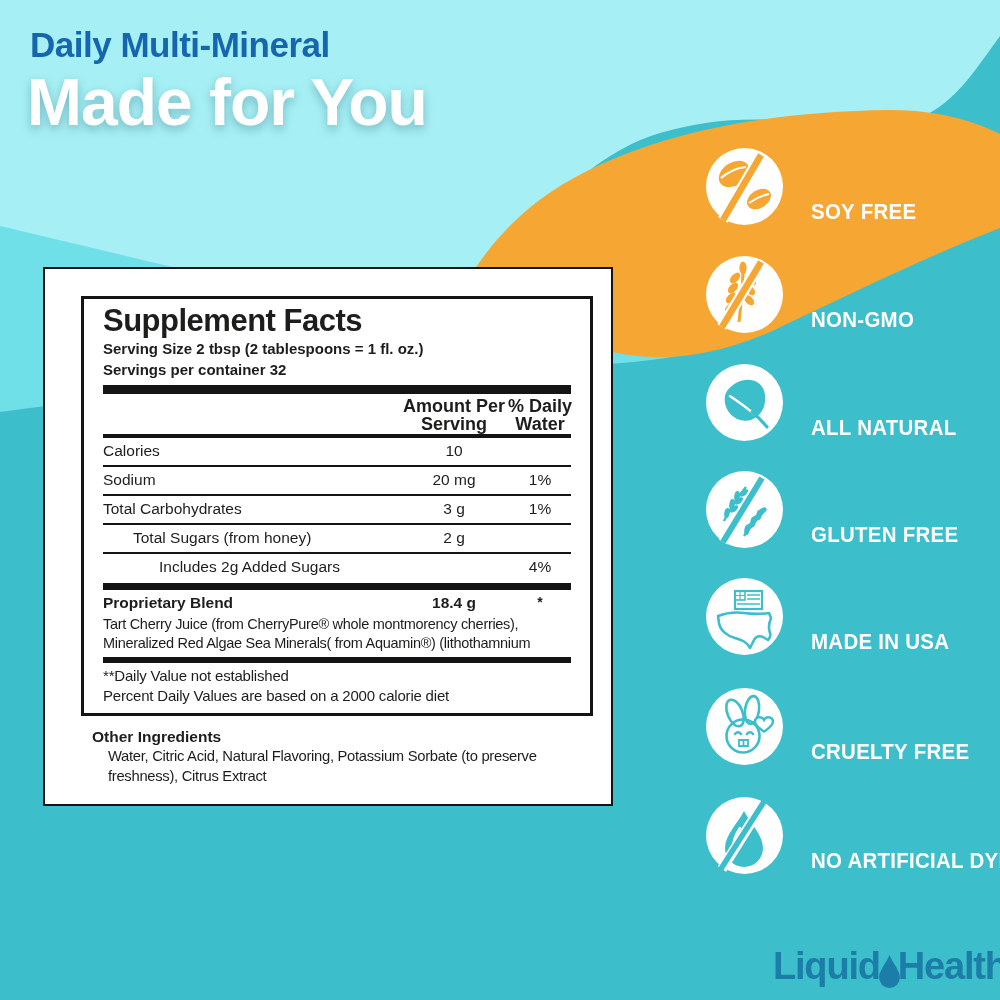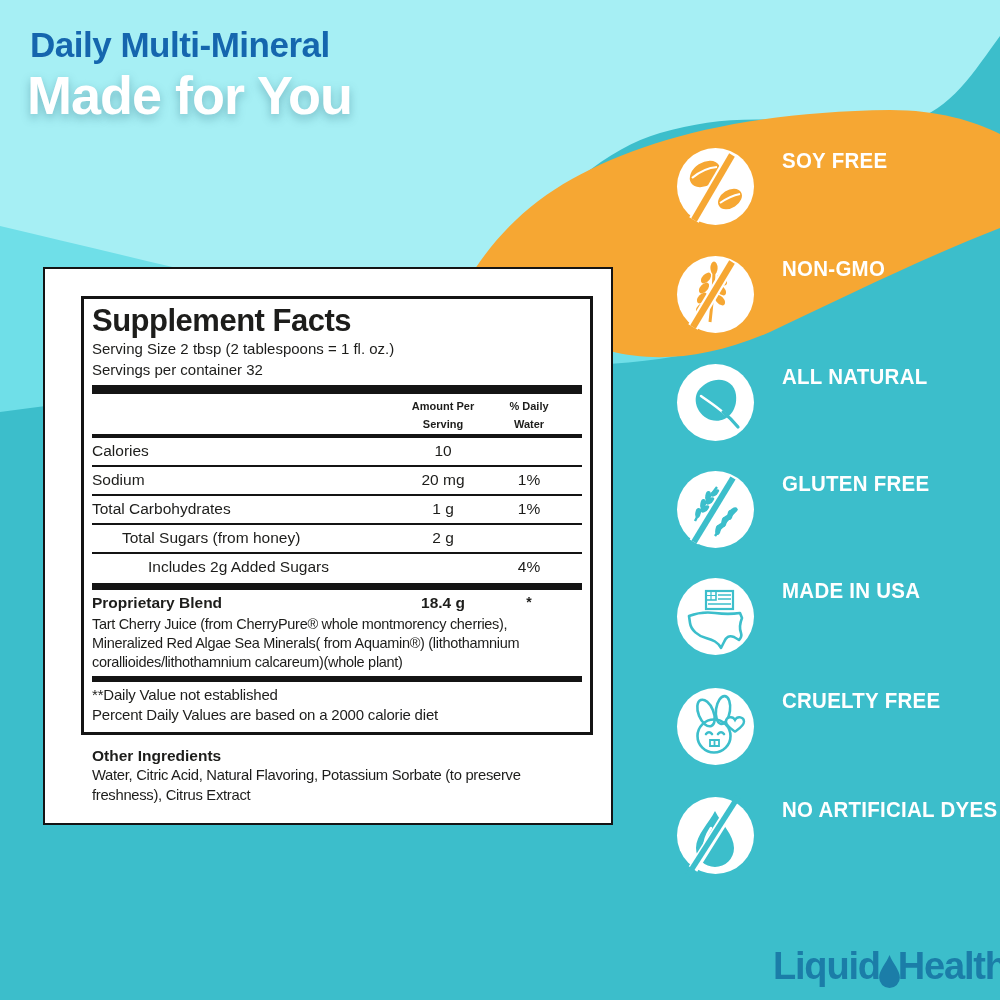--- a/index.html
+++ b/index.html
@@ -6,52 +6,52 @@
     --light-cyan:#A6EFF4; --mid-teal:#6FDFE8; --deep-teal:#3CBECB;
     --orange:#F6A733; --heading-blue:#1566AE; --logo-blue:#1B7DA8; --label-text:#1D1D1B;
   }
   *{box-sizing:border-box;margin:0;padding:0;}
   body{font-family:"Liberation Sans",sans-serif;background:#fff;}
   .canvas{position:relative;width:1000px;height:1000px;overflow:hidden;background:var(--light-cyan);}
   .bg{position:absolute;left:0;top:0;width:1000px;height:1000px;}
 
   
   .eyebrow{position:absolute;left:30px;top:25px;font-size:35px;font-weight:700;color:var(--heading-blue);letter-spacing:-.5px;text-align:center;}
-  .big-title{position:absolute;left:27px;top:64px;font-size:54px;font-weight:700;color:#fff;letter-spacing:-1px;
+  .big-title{position:absolute;left:27px;top:64px;font-size:66px;font-weight:700;color:#fff;letter-spacing:-1px;
              text-shadow:0 4px 10px rgba(30,90,110,.35);}
 
   
   .sf-outer{position:absolute;left:43px;top:267px;width:570px;background:#fff;border:2px solid #141414;padding:27px 0 18px;}
-  .sf-inner{margin:0 18px 0 36px;border:3px solid #141414;padding:5px 8px 8px;color:var(--label-text);}
+  .sf-inner{margin:0 18px 0 36px;border:3px solid #141414;padding:5px 19px 8px;color:var(--label-text);}
   .sf-title{font-size:31px;font-weight:700;letter-spacing:-.5px;line-height:34px;}
-  .sf-serving{font-size:15px;font-weight:400;line-height:21px;}
+  .sf-serving{font-size:15px;font-weight:700;line-height:21px;}
   .bar{background:#141414;}
   .bar-1{height:9px;margin-top:5px;}
   .bar-2{height:4px;}
   .bar-3{height:7px;}
   .bar-4{height:6px;margin:4px 0 3px;}
   .sf-headrow{position:relative;height:38px;margin:2px 0 0;}
-  .hdr{position:absolute;font-size:11px;font-weight:700;line-height:18px;text-align:center;top:1px;}
+  .hdr{position:absolute;font-size:18px;font-weight:700;line-height:18px;text-align:center;top:1px;}
   .hdr-amt{left:292px;width:118px;}
   .hdr-dv{left:392px;width:90px;}
   .sf-row{position:relative;height:29px;line-height:25.5px;font-size:15.5px;border-bottom:2.5px solid #141414;}
   .sf-row.last{border-bottom:none;}
   .amt{position:absolute;left:292px;width:118px;text-align:center;top:0;}
   .dv{position:absolute;left:392px;width:90px;text-align:center;top:0;}
   .ind1{padding-left:30px;text-align:center;}
   .ind2{padding-left:56px;text-align:center;}
   .blend-row{position:relative;height:25px;line-height:25px;font-size:15.5px;font-weight:700;}
   .blend-row .dv{font-size:14px;}
   .sf-desc{font-size:14.5px;line-height:19px;letter-spacing:-.3px;white-space:nowrap;}
   .sf-foot{font-size:15px;line-height:19.5px;letter-spacing:-.2px;}
   .other-title{margin:11px 12px 0 47px;font-size:15.5px;font-weight:700;color:var(--label-text);line-height:20px;}
-  .other-line{margin-left:47px;font-size:14.8px;line-height:19.5px;letter-spacing:-.3px;color:var(--label-text);white-space:nowrap;}
-
-  
-  .badge{position:absolute;left:677px;display:flex;align-items:flex-start;height:77px;}
+  .other-line{margin-left:63px;font-size:14.8px;line-height:19.5px;letter-spacing:-.3px;color:var(--label-text);white-space:nowrap;}
+
+  
+  .badge{position:absolute;left:706px;display:flex;align-items:flex-end;height:77px;}
   .badge-icon{width:77px;height:77px;flex:0 0 77px;}
   .badge-icon svg{display:block;overflow:visible;}
   .badge-label{margin-left:28px;font-size:22px;font-weight:700;color:#fff;letter-spacing:.3px;white-space:nowrap;
                transform:scaleX(.93);transform-origin:left center;}
 
   
   .logo{position:absolute;left:773px;top:944px;display:flex;align-items:flex-start;color:var(--logo-blue);
         font-size:38px;font-weight:700;letter-spacing:-1.2px;line-height:44px;}
   .logo .drop{position:relative;top:9px;margin:0 -2px 0 -1px;}
 </style>
@@ -94,21 +94,21 @@
         <span class="amt">10</span>
         <span class="dv"></span>
       </div>
       <div class="sf-row">
         <span>Sodium</span>
         <span class="amt">20 mg</span>
         <span class="dv">1%</span>
       </div>
       <div class="sf-row">
         <span>Total Carbohydrates</span>
-        <span class="amt">1 g</span>
+        <span class="amt">3 g</span>
         <span class="dv">1%</span>
       </div>
       <div class="sf-row">
         <span class="ind1">Total Sugars (from honey)</span>
         <span class="amt">2 g</span>
         <span class="dv"></span>
       </div>
       <div class="sf-row last">
         <span class="ind2">Includes 2g Added Sugars</span>
         <span class="amt"></span>
@@ -116,21 +116,20 @@
       </div>
       <div class="bar bar-3"></div>
 
       <div class="blend-row">
         <span>Proprietary Blend</span>
         <span class="amt">18.4 g</span>
         <span class="dv">*</span>
       </div>
       <div class="sf-desc">Tart Cherry Juice (from CherryPure® whole montmorency cherries),</div>
       <div class="sf-desc">Mineralized Red Algae Sea Minerals( from Aquamin®) (lithothamnium</div>
-      <div class="sf-desc">corallioides/lithothamnium calcareum)(whole plant)</div>
       <div class="bar bar-4"></div>
       <div class="sf-foot">**Daily Value not established</div>
       <div class="sf-foot">Percent Daily Values are based on a 2000 calorie diet</div>
     </div>
     <div class="other-title">Other Ingredients</div>
     <div class="other-line">Water, Citric Acid, Natural Flavoring, Potassium Sorbate (to preserve</div>
     <div class="other-line">freshness), Citrus Extract</div>
   </div>
 
   <div class="badge" style="top:148px">

